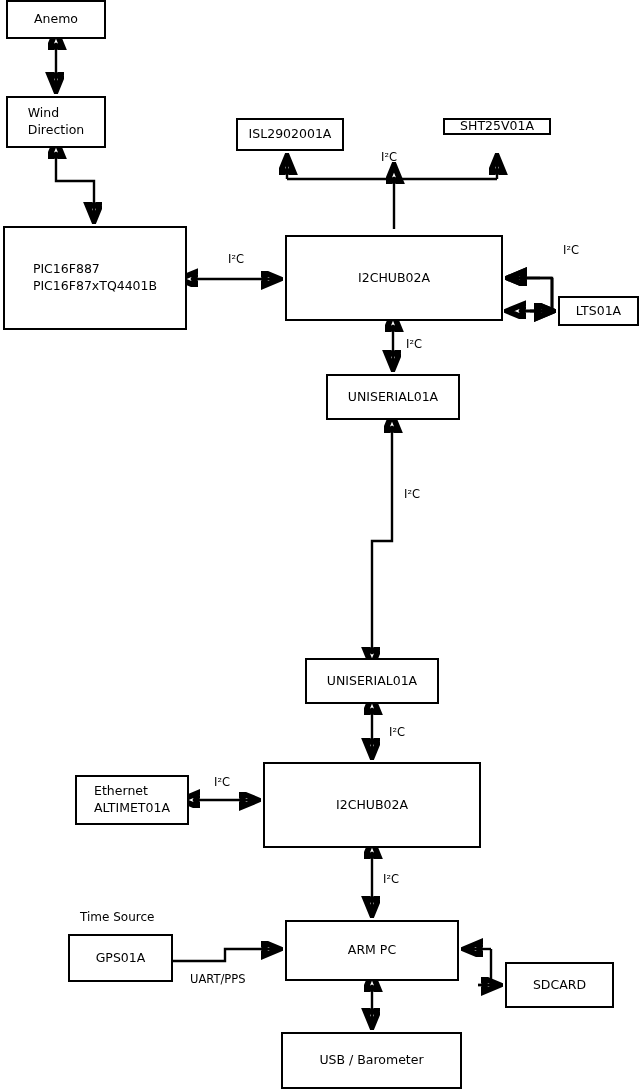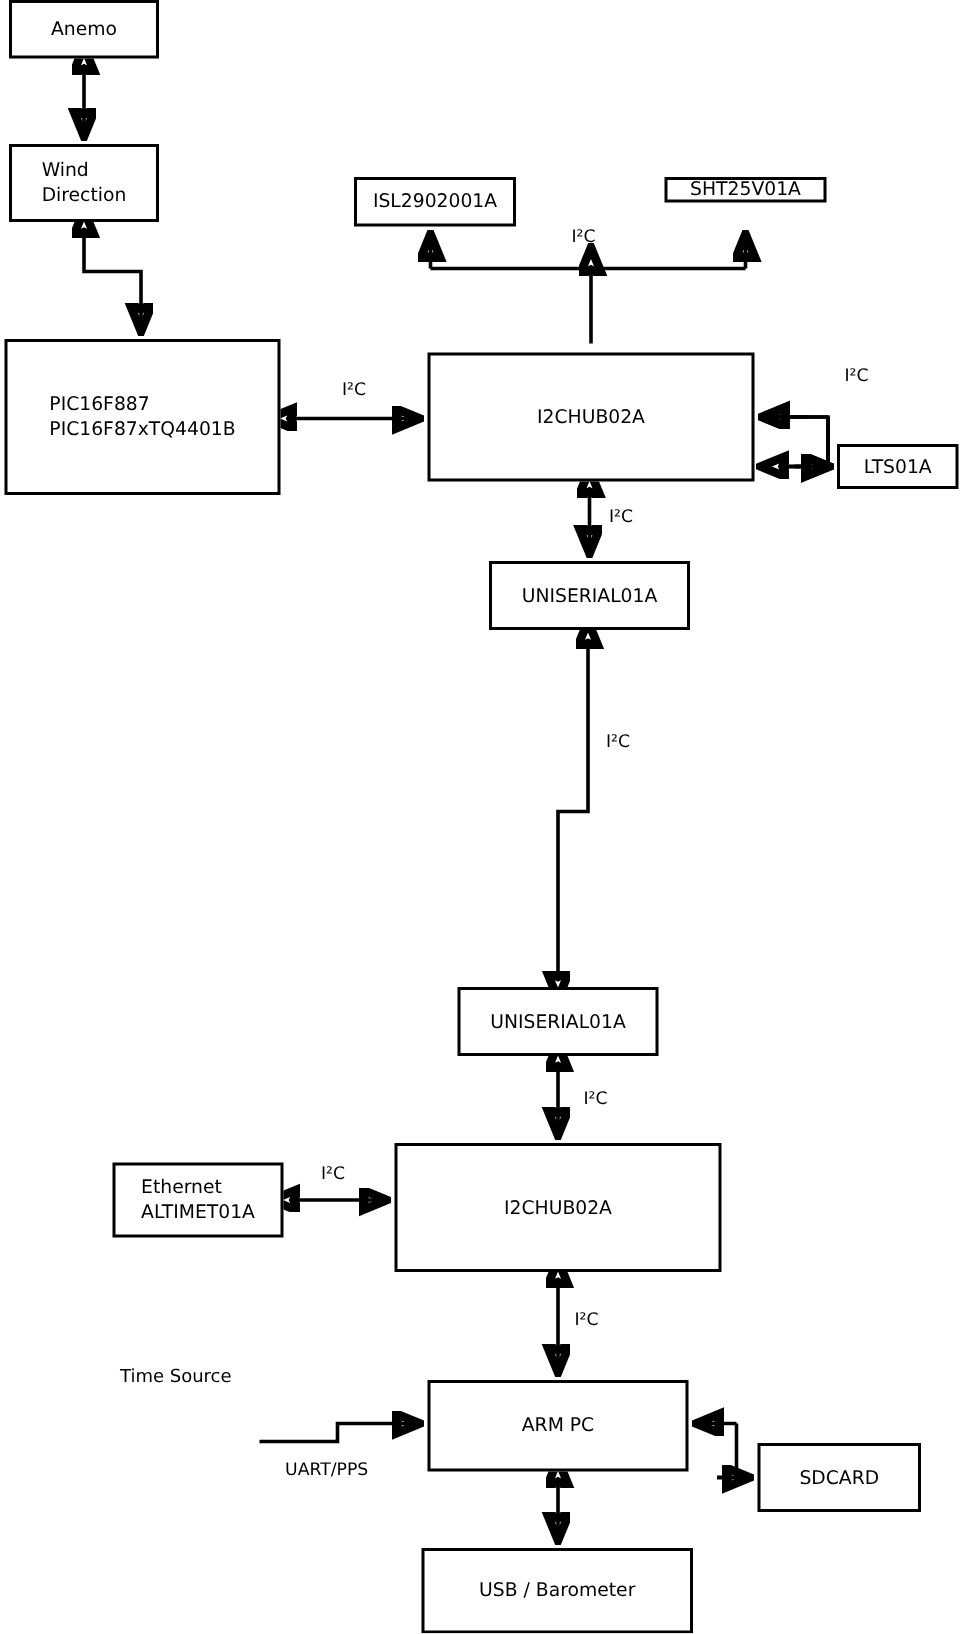--- a/index.html
+++ b/index.html
@@ -132,20 +132,21 @@
 
   <div class="node" style="left:326px;top:374px;width:134px;height:46px;">UNISERIAL01A</div>
 
   <div class="node" style="left:305px;top:658px;width:134px;height:46px;">UNISERIAL01A</div>
 
   <div class="node" style="left:263px;top:762px;width:218px;height:86px;">I2CHUB02A</div>
 
   <div class="node" style="left:75px;top:775px;width:114px;height:50px;">Ethernet
 ALTIMET01A</div>
 
+  <div class="node" style="left:68px;top:934px;width:105px;height:48px;">GPS01A</div>
 
   <div class="node" style="left:285px;top:920px;width:174px;height:61px;">ARM PC</div>
 
   <div class="node" style="left:505px;top:962px;width:109px;height:46px;">SDCARD</div>
 
   <div class="node" style="left:281px;top:1032px;width:181px;height:57px;">USB / Barometer</div>
 
   <div class="edge-label" style="left:381px;top:152px;">I²C</div>
   <div class="edge-label" style="left:228px;top:254px;">I²C</div>
   <div class="edge-label" style="left:563px;top:245px;">I²C</div>

